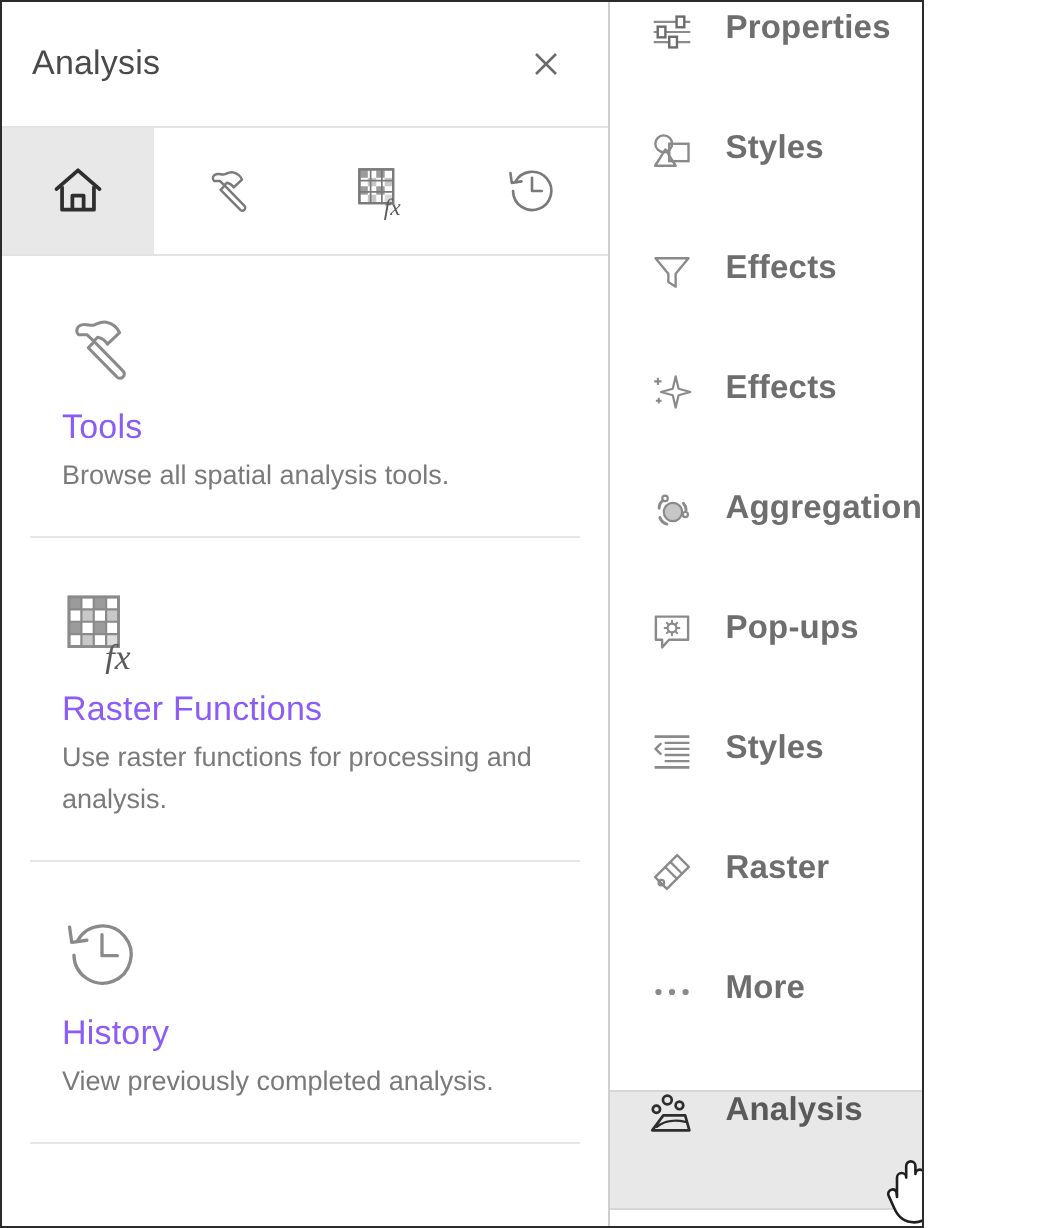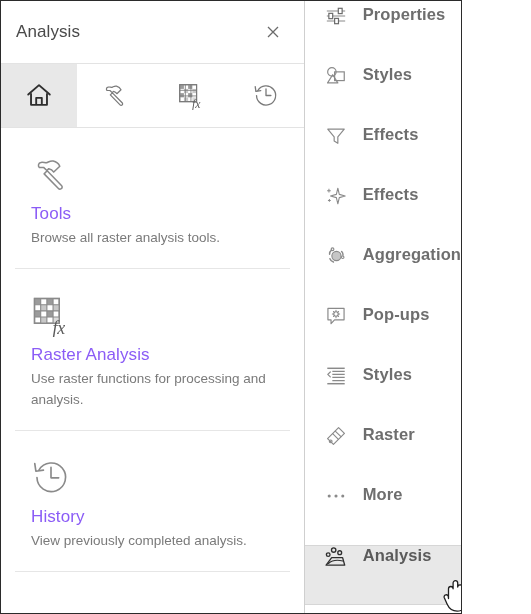--- a/index.html
+++ b/index.html
@@ -217,41 +217,41 @@
     <div id="card-list">
 
       <div class="card">
         <div class="card-icon">
           <svg width="44" height="44" viewBox="0 0 32 32">
             <path d="M7.5 11.2 C6.2 9.8 7.0 8.0 8.6 7.6 C10.4 7.1 12.0 8.2 13.3 7.6 C14.7 7.0 15.8 6.2 17.6 6.6 C19.8 7.1 21.6 8.6 22.4 10.4 L18.0 14.6 C17.1 13.2 15.9 12.4 14.4 12.1 L13.0 13.5 L10.6 11.2 Z" stroke="#8a8a8a" stroke-width="1.1" fill="none" stroke-linejoin="round"></path>
             <path d="M13.2 13.7 L23.6 24.3 C24.3 25.0 24.3 26.0 23.6 26.6 C23.0 27.2 22.0 27.2 21.4 26.5 L11.0 15.9 Z" stroke="#8a8a8a" stroke-width="1.1" fill="none" stroke-linejoin="round"></path>
           </svg>
         </div>
         <div class="card-title">Tools</div>
-        <div class="card-desc">Browse all raster analysis tools.</div>
+        <div class="card-desc">Browse all spatial analysis tools.</div>
       </div>
 
       <div class="card">
         <div class="card-icon">
           <svg width="44" height="44" viewBox="0 0 32 32">
             <rect x="4" y="4" width="18" height="18" fill="#ffffff" stroke="#8a8a8a" stroke-width="1"></rect>
             <rect x="4" y="4" width="4.5" height="4.5" fill="#9b9b9b"></rect>
             <rect x="13" y="4" width="4.5" height="4.5" fill="#9b9b9b"></rect>
             <rect x="8.5" y="8.5" width="4.5" height="4.5" fill="#c8c8c8"></rect>
             <rect x="17.5" y="8.5" width="4.5" height="4.5" fill="#c8c8c8"></rect>
             <rect x="4" y="13" width="4.5" height="4.5" fill="#9b9b9b"></rect>
             <rect x="13" y="13" width="4.5" height="4.5" fill="#9b9b9b"></rect>
             <rect x="8.5" y="17.5" width="4.5" height="4.5" fill="#c8c8c8"></rect>
             <rect x="17.5" y="17.5" width="4.5" height="4.5" fill="#dcdcdc"></rect>
             <path d="M8.5 4 V22 M13 4 V22 M17.5 4 V22 M4 8.5 H22 M4 13 H22 M4 17.5 H22" stroke="#8a8a8a" stroke-width="0.8" fill="none"></path>
             <rect x="4" y="4" width="18" height="18" fill="none" stroke="#8a8a8a" stroke-width="1"></rect>
             <text x="17" y="30" font-family="Liberation Serif, serif" font-style="italic" font-size="13" fill="#5a5a5a">fx</text>
           </svg>
         </div>
-        <div class="card-title">Raster Analysis</div>
+        <div class="card-title">Raster Functions</div>
         <div class="card-desc">Use raster functions for processing and analysis.</div>
       </div>
 
       <div class="card">
         <div class="card-icon">
           <svg width="44" height="44" viewBox="0 0 32 32">
             <path d="M7.2 11.0 A10.4 10.4 0 1 1 5.8 16.4" stroke="#8a8a8a" stroke-width="1.2" fill="none" stroke-linecap="round"></path>
             <path d="M4.2 6.2 L5.0 11.8 L10.5 11.0" stroke="#8a8a8a" stroke-width="1.2" fill="none" stroke-linejoin="round" stroke-linecap="round"></path>
             <path d="M16 9.0 L16 16.6 L21.6 16.6" stroke="#8a8a8a" stroke-width="1.2" fill="none" stroke-linecap="round" stroke-linejoin="round"></path>
           </svg>

